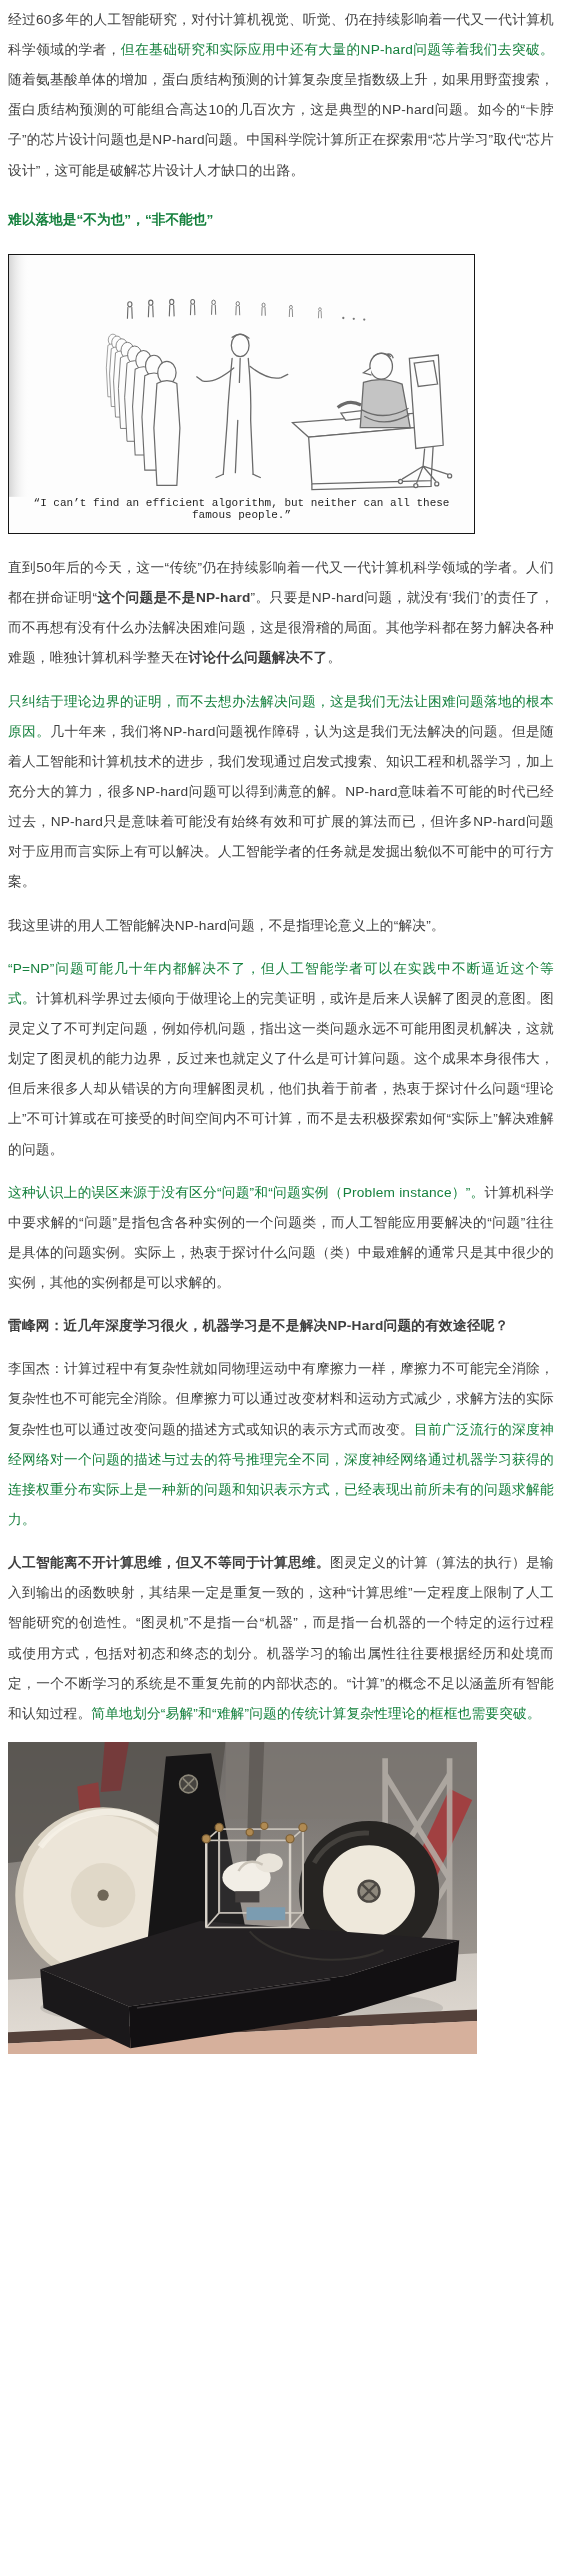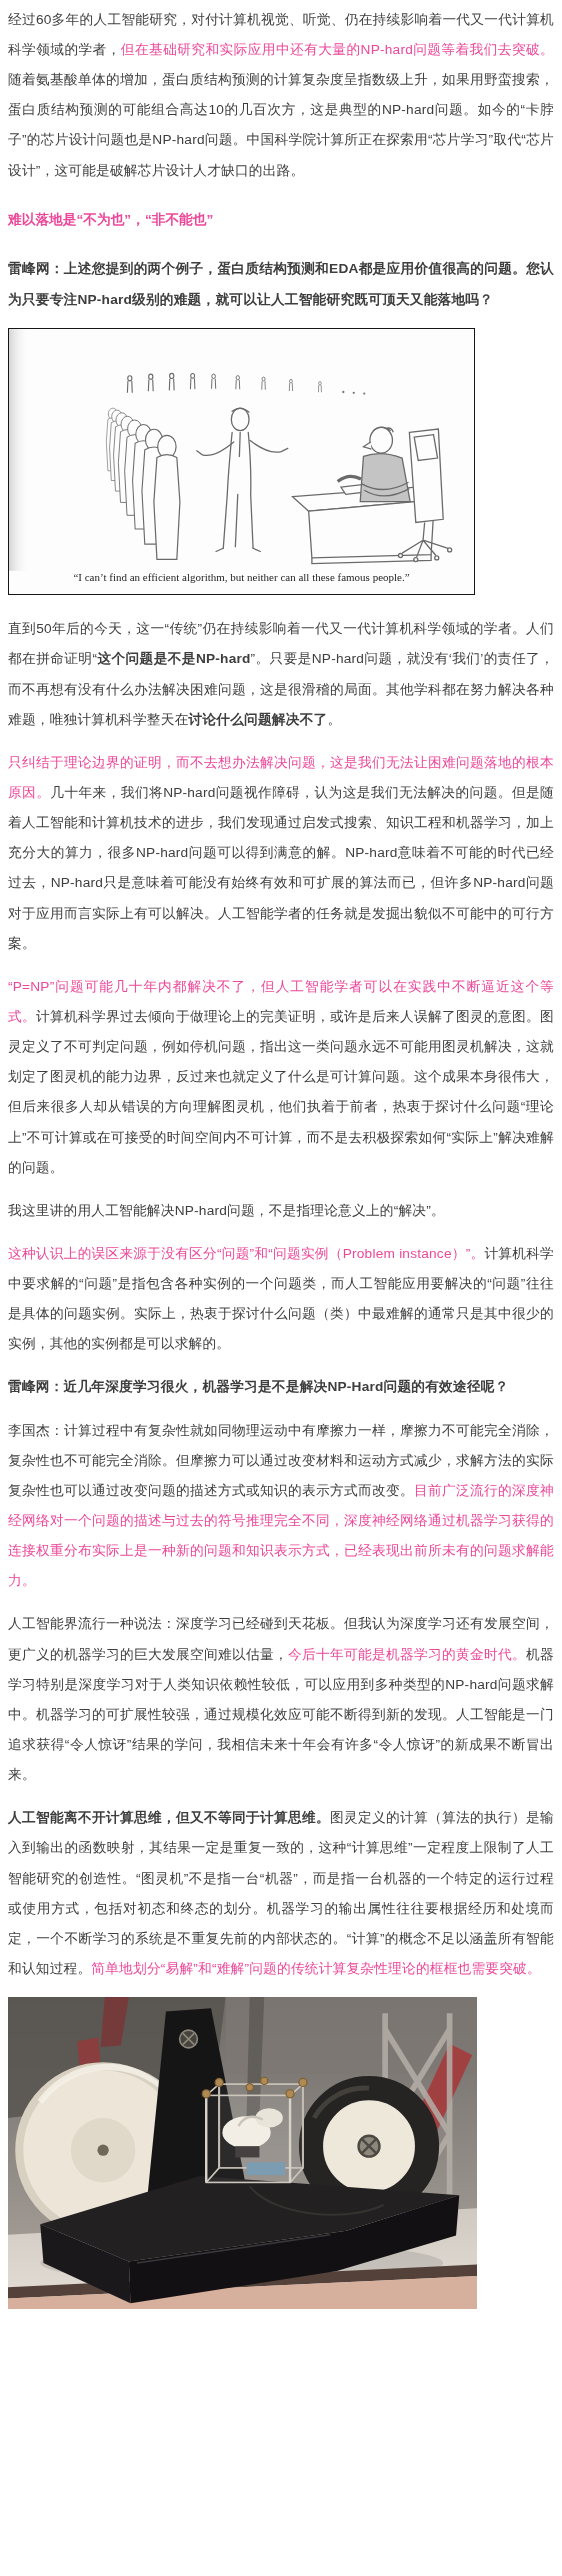--- a/index.html
+++ b/index.html
@@ -1,37 +1,36 @@
 <!DOCTYPE html>
 <html style="font-size:13px"><head>
 <meta charset="utf-8">
 <style>
   html,body{margin:0;padding:0;background:#ffffff;}
   body{width:562px;font-family:"Liberation Sans","DejaVu Sans",sans-serif;color:#3e3e3e;}
   .page{width:562px;box-sizing:border-box;padding:4.8px 8px 19.3px 8px;}
   .para{font-size:13.7px;line-height:2.2;text-align:justify;margin:0 0 13px 0;letter-spacing:0.2px;}
   .sec-heading{font-size:13.7px;line-height:2.2;margin:19.3px 0 19.3px 0;font-weight:bold;color:#ff4c00;}
   .seg-bold{font-weight:bold;}
-  .seg-orange{color:#ec4899;}
+  .seg-orange{color:#15803d;}
   .cartoon-box{margin:9.7px 0 19.3px 0;border:1.6px solid #161616;width:467px;box-sizing:border-box;background:#fdfdfd;}
   .cartoon-box svg{display:block;}
-  .cartoon-caption{font-family:Liberation Serif, serif;font-size:11px;color:#1f1f1f;text-align:center;padding:0 11.3px 11.3px 11.3px;background:#fdfdfd;}
+  .cartoon-caption{font-family:Liberation Mono, monospace;font-size:11px;color:#1f1f1f;text-align:center;padding:0 11.3px 11.3px 11.3px;background:#fdfdfd;}
   .photo-fig{margin:13px 0 0 0;width:469px;}
   .photo-fig svg{display:block;}
   figure{padding:0;}
 </style>
 </head>
 <body>
 
 <div class="page">
 
   <div>
       <p class="para"><span>经过60多年的人工智能研究，对付计算机视觉、听觉、仍在持续影响着一代又一代计算机科学领域的学者，</span><span class="seg-orange">但在基础研究和实际应用中还有大量的NP-hard问题等着我们去突破。</span><span>随着氨基酸单体的增加，蛋白质结构预测的计算复杂度呈指数级上升，如果用野蛮搜索，蛋白质结构预测的可能组合高达10的几百次方，这是典型的NP-hard问题。如今的“卡脖子”的芯片设计问题也是NP-hard问题。中国科学院计算所正在探索用“芯片学习”取代“芯片设计”，这可能是破解芯片设计人才缺口的出路。</span></p>
       <h3 class="sec-heading"><span class="seg-orange seg-bold">难以落地是“不为也”，“非不能也”</span></h3>
-      <p class="para"><span class="seg-bold">雷峰网：上述您提到的两个例子，蛋白质结构预测和EDA都是应用价值很高的问题。您认为只要专注NP-hard级别的难题，就可以让人工智能研究既可顶天又能落地吗？</span></p>
     </div>
 
   <figure class="cartoon-box">
     <svg width="464" height="242" viewBox="0 0 576 300">
       <defs>
         <linearGradient id="scanL" x1="0" y1="0" x2="1" y2="0">
           <stop offset="0" stop-color="#b4b4b4"></stop>
             <stop offset="1" stop-color="#ffffff" stop-opacity="0"></stop>
         </linearGradient>
         <g id="qman" stroke="#6a6a6a" stroke-width="1.6" fill="#fdfdfd">
@@ -107,26 +106,25 @@
         <circle cx="531" cy="284" r="2.5" fill="#fdfdfd"></circle>
         <circle cx="547" cy="274" r="2.5" fill="#fdfdfd"></circle>
       </g>
     </svg>
     <figcaption class="cartoon-caption">“I can’t find an efficient algorithm, but neither can all these famous people.”</figcaption>
   </figure>
 
   <div>
       <p class="para"><span>直到50年后的今天，这一“传统”仍在持续影响着一代又一代计算机科学领域的学者。人们都在拼命证明“</span><span class="seg-bold">这个问题是不是NP-hard</span><span>”。只要是NP-hard问题，就没有‘我们’的责任了，而不再想有没有什么办法解决困难问题，这是很滑稽的局面。其他学科都在努力解决各种难题，唯独计算机科学整天在</span><span class="seg-bold">讨论什么问题解决不了</span><span>。</span></p>
       <p class="para"><span class="seg-orange">只纠结于理论边界的证明，而不去想办法解决问题，这是我们无法让困难问题落地的根本原因。</span><span>几十年来，我们将NP-hard问题视作障碍，认为这是我们无法解决的问题。但是随着人工智能和计算机技术的进步，我们发现通过启发式搜索、知识工程和机器学习，加上充分大的算力，很多NP-hard问题可以得到满意的解。NP-hard意味着不可能的时代已经过去，NP-hard只是意味着可能没有始终有效和可扩展的算法而已，但许多NP-hard问题对于应用而言实际上有可以解决。人工智能学者的任务就是发掘出貌似不可能中的可行方案。</span></p>
+      <p class="para"><span>我这里讲的用人工智能解决NP-hard问题，不是指理论意义上的“解决”。</span></p>
       <p class="para"><span class="seg-orange">“P=NP”问题可能几十年内都解决不了，但人工智能学者可以在实践中不断逼近这个等式。</span><span>计算机科学界过去倾向于做理论上的完美证明，或许是后来人误解了图灵的意图。图灵定义了不可判定问题，例如停机问题，指出这一类问题永远不可能用图灵机解决，这就划定了图灵机的能力边界，反过来也就定义了什么是可计算问题。这个成果本身很伟大，但后来很多人却从错误的方向理解图灵机，他们执着于前者，热衷于探讨什么问题“理论上”不可计算或在可接受的时间空间内不可计算，而不是去积极探索如何“实际上”解决难解的问题。</span></p>
-      <p class="para"><span>我这里讲的用人工智能解决NP-hard问题，不是指理论意义上的“解决”。</span></p>
       <p class="para"><span class="seg-orange">这种认识上的误区来源于没有区分“问题”和“问题实例（Problem instance）”。</span><span>计算机科学中要求解的“问题”是指包含各种实例的一个问题类，而人工智能应用要解决的“问题”往往是具体的问题实例。实际上，热衷于探讨什么问题（类）中最难解的通常只是其中很少的实例，其他的实例都是可以求解的。</span></p>
       <p class="para"><span class="seg-bold">雷峰网：近几年深度学习很火，机器学习是不是解决NP-Hard问题的有效途径呢？</span></p>
       <p class="para"><span>李国杰：计算过程中有复杂性就如同物理运动中有摩擦力一样，摩擦力不可能完全消除，复杂性也不可能完全消除。但摩擦力可以通过改变材料和运动方式减少，求解方法的实际复杂性也可以通过改变问题的描述方式或知识的表示方式而改变。</span><span class="seg-orange">目前广泛流行的深度神经网络对一个问题的描述与过去的符号推理完全不同，深度神经网络通过机器学习获得的连接权重分布实际上是一种新的问题和知识表示方式，已经表现出前所未有的问题求解能力。</span></p>
-      <p class="para"><span>人工智能界流行一种说法：深度学习已经碰到天花板。但我认为深度学习还有发展空间，更广义的机器学习的巨大发展空间难以估量，</span><span class="seg-orange">今后十年可能是机器学习的黄金时代。</span><span>机器学习特别是深度学习对于人类知识依赖性较低，可以应用到多种类型的NP-hard问题求解中。机器学习的可扩展性较强，通过规模化效应可能不断得到新的发现。人工智能是一门追求获得“令人惊讶”结果的学问，我相信未来十年会有许多“令人惊讶”的新成果不断冒出来。</span></p>
       <p class="para"><span class="seg-bold">人工智能离不开计算思维，但又不等同于计算思维。</span><span>图灵定义的计算（算法的执行）是输入到输出的函数映射，其结果一定是重复一致的，这种“计算思维”一定程度上限制了人工智能研究的创造性。“图灵机”不是指一台“机器”，而是指一台机器的一个特定的运行过程或使用方式，包括对初态和终态的划分。机器学习的输出属性往往要根据经历和处境而定，一个不断学习的系统是不重复先前的内部状态的。“计算”的概念不足以涵盖所有智能和认知过程。</span><span class="seg-orange">简单地划分“易解”和“难解”问题的传统计算复杂性理论的框框也需要突破。</span></p>
     </div>
 
   <figure class="photo-fig">
     <svg width="469" height="312" viewBox="0 0 582 387">
       <defs>
         <linearGradient id="pbg" x1="0" y1="0" x2="0" y2="1">
           <stop offset="0" stop-color="#6e6a67"></stop>
           <stop offset="0.45" stop-color="#8b8681"></stop>
           <stop offset="0.8" stop-color="#a29b94"></stop>

